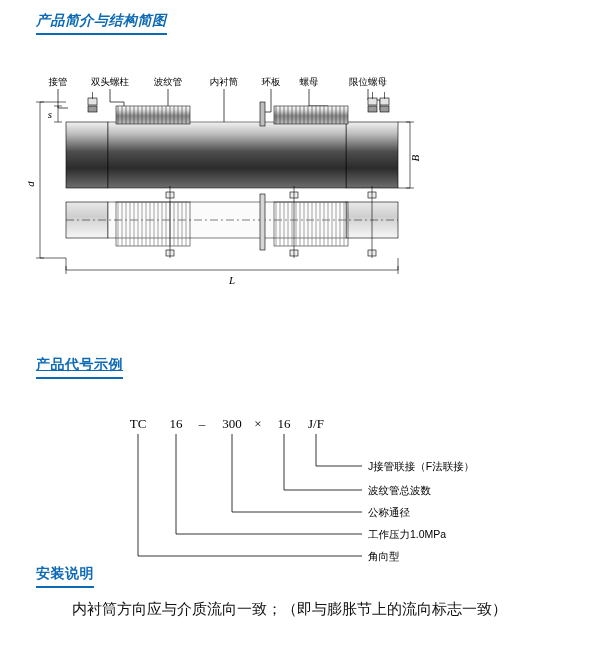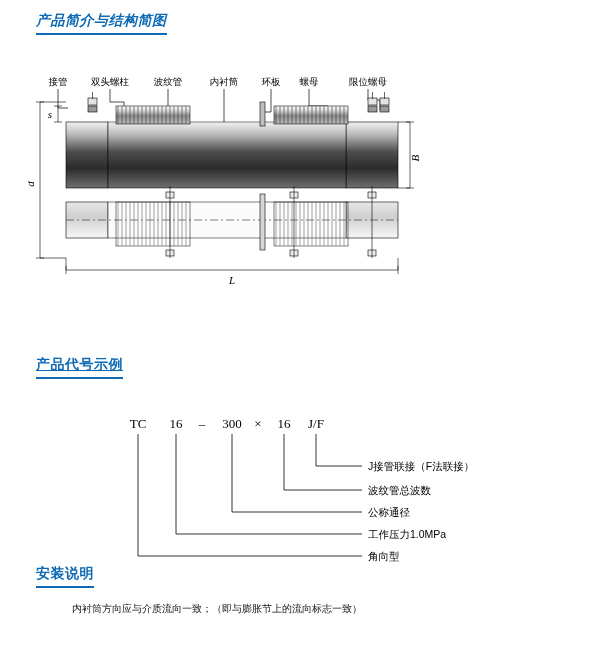--- a/index.html
+++ b/index.html
@@ -82,21 +82,21 @@
     font-size: 10.5px;
     fill: #000;
   }
 
   
   #notes {
     position: absolute;
     left: 72px;
     top: 600px;
     width: 480px;
-    font-size: 10px;
+    font-size: 15px;
     line-height: 18px;
     color: #111;
   }
   #notes div { white-space: nowrap; }
 </style>
 </head>
 <body>
 
 <div class="page">
 

